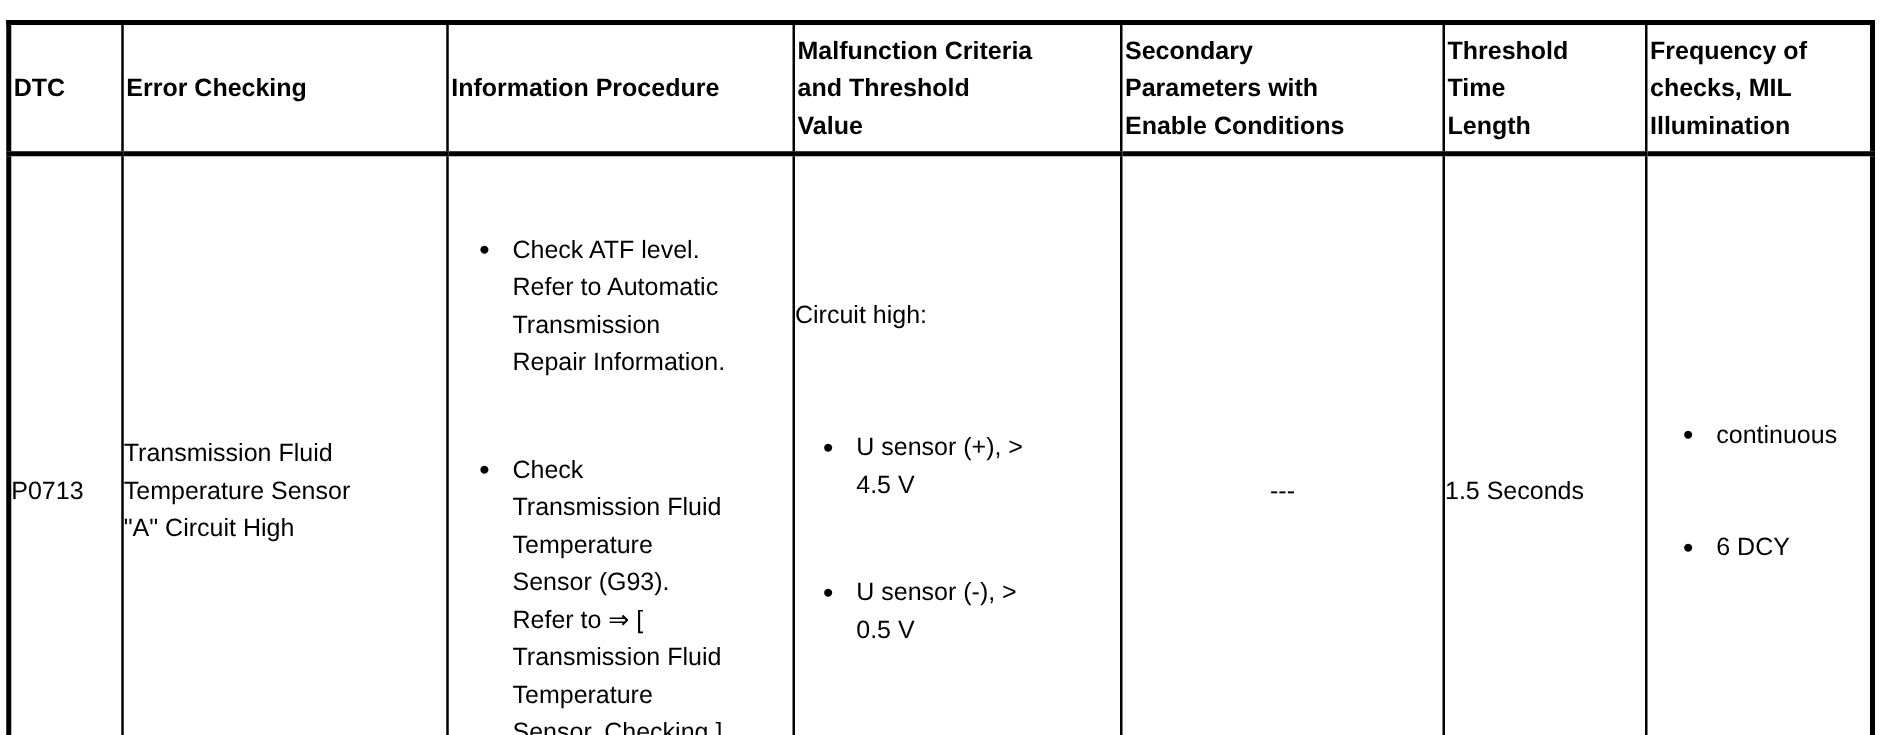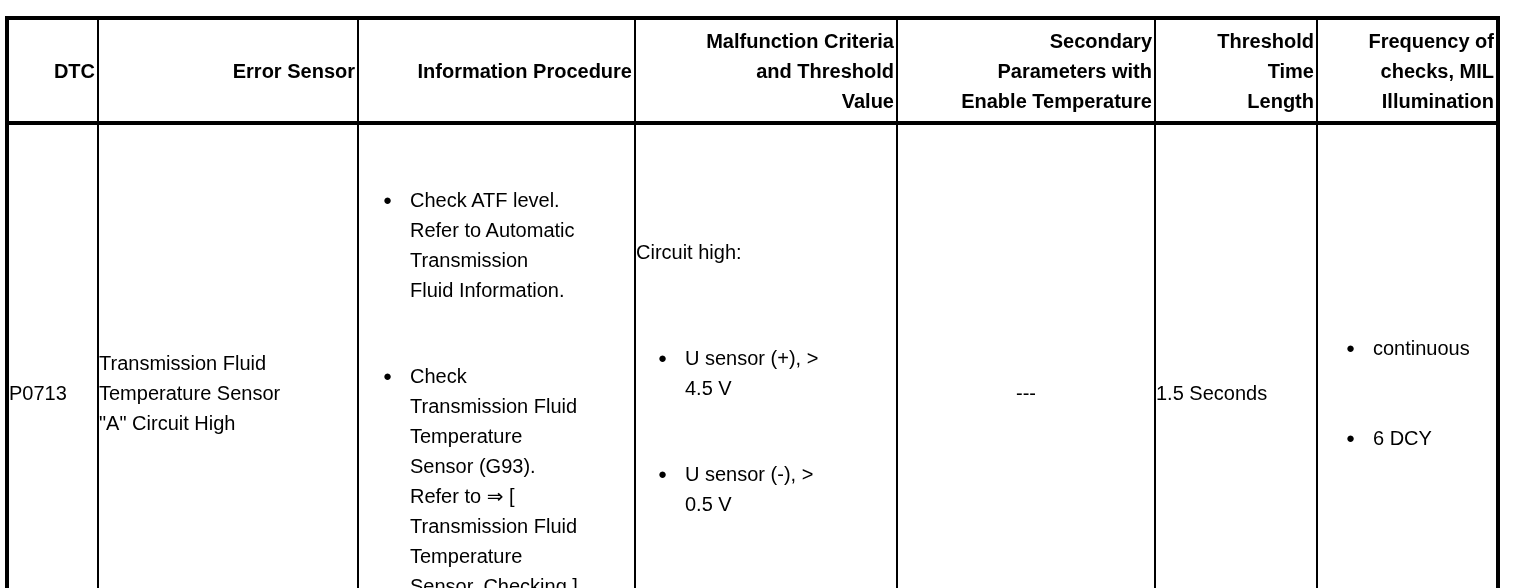--- a/index.html
+++ b/index.html
@@ -20,21 +20,21 @@
     table-layout: fixed;
     border-collapse: collapse;
     border: 4px solid #000;
   }
   .dtc-table th {
     border: 2px solid #000;
     border-bottom: 4px solid #000;
     font-weight: 700;
     font-size: 20px;
     line-height: 30px;
-    text-align: right;
+    text-align: left;
     vertical-align: middle;
     white-space: pre-line;
     padding: 2px 2px;
     height: 97px;
   }
   .dtc-table td {
     border: 2px solid #000;
     font-size: 20px;
     line-height: 30px;
     vertical-align: middle;
@@ -79,28 +79,28 @@
       <col style="width:260px">
       <col style="width:277px">
       <col style="width:262px">
       <col style="width:258px">
       <col style="width:162px">
       <col style="width:181px">
     </colgroup>
     <thead>
       <tr>
         <th>DTC</th>
-        <th>Error Sensor</th>
+        <th>Error Checking</th>
         <th>Information Procedure</th>
         <th>Malfunction Criteria
 and Threshold
 Value</th>
         <th>Secondary
 Parameters with
-Enable Temperature</th>
+Enable Conditions</th>
         <th>Threshold
 Time
 Length</th>
         <th>Frequency of
 checks, MIL
 Illumination</th>
       </tr>
     </thead>
     <tbody>
       <tr>
@@ -110,21 +110,21 @@
 Temperature Sensor
 "A" Circuit High</td>
 
         <td class="cell-diag">
           <div class="bullet-list">
             <div class="bullet-item">
               <span class="bullet-glyph">●</span>
               <span class="bullet-text">Check ATF level.
 Refer to Automatic
 Transmission
-Fluid Information.</span>
+Repair Information.</span>
             </div>
             <div class="bullet-item">
               <span class="bullet-glyph">●</span>
               <span class="bullet-text">Check
 Transmission Fluid
 Temperature
 Sensor (G93).
 Refer to ⇒ [
 Transmission Fluid
 Temperature

